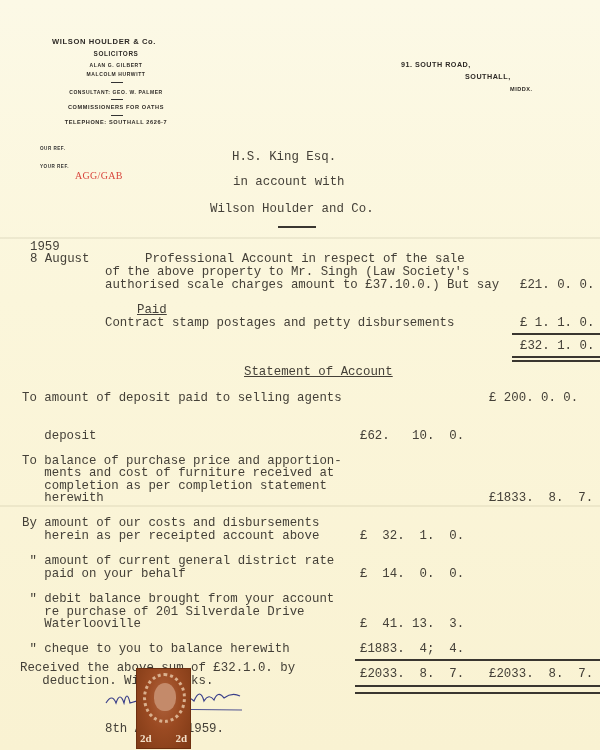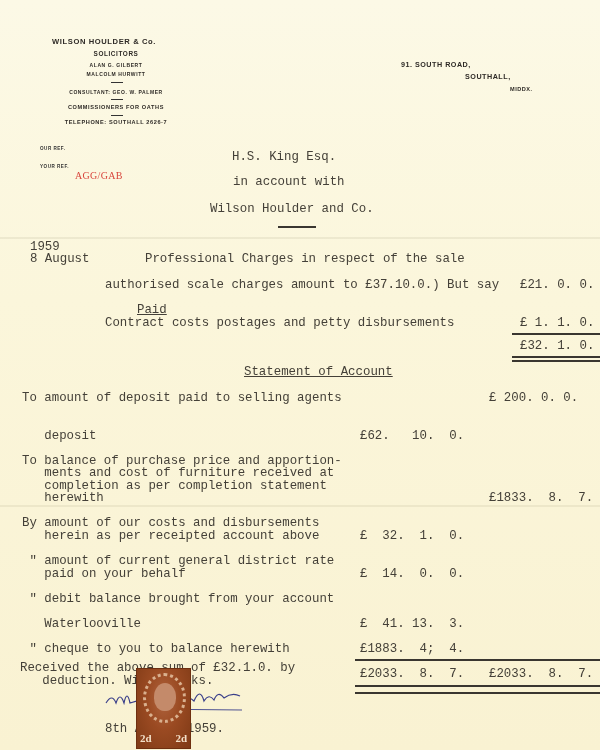--- a/index.html
+++ b/index.html
@@ -80,26 +80,27 @@
   <div class="abs ourref-val">AGG/GAB</div>
   <div class="abs ref-lbl yourref-lbl">YOUR REF.</div>
 
   <div class="abs tw" style="left:232px;top:151px">H.S. King Esq.</div>
   <div class="abs tw" style="left:233px;top:176px">in account with</div>
   <div class="abs tw" style="left:210px;top:203px">Wilson Houlder and Co.</div>
   <div class="hr" style="left:278px;top:226px;width:38px"></div>
 
   <div class="abs tw" style="left:30px;top:241px">1959</div>
   <div class="abs tw" style="left:30px;top:253px">8 August</div>
-  <div class="abs tw" style="left:145px;top:253px">Professional Charges in respect of the sale</div>
+  <div class="abs tw" style="left:145px;top:253px">Professional Account in respect of the sale</div>
+  <div class="abs tw" style="left:105px;top:266px">of the above property to Mr. Singh (Law Society's</div>
   <div class="abs tw" style="left:105px;top:279px">authorised scale charges amount to £37.10.0.) But say</div>
   <div class="abs tw" style="left:520px;top:279px">£21.  0. 0.</div>
 
   <div class="abs tw ul" style="left:105px;top:304px">Paid</div>
-  <div class="abs tw" style="left:105px;top:317px">Contract costs postages and petty disbursements</div>
+  <div class="abs tw" style="left:105px;top:317px">Contract stamp postages and petty disbursements</div>
   <div class="abs tw" style="left:520px;top:317px">£ 1.  1. 0.</div>
   <div class="hr" style="left:512px;top:333px;width:88px"></div>
   <div class="abs tw" style="left:520px;top:340px">£32.  1. 0.</div>
   <div class="hr" style="left:512px;top:356px;width:88px"></div>
   <div class="hr" style="left:512px;top:360px;width:88px"></div>
 
   <div class="abs tw ul" style="left:212px;top:366px">Statement of Account</div>
 
   <div class="abs tw" style="left:22px;top:392px">To amount of deposit paid to selling agents</div>
   <div class="abs tw" style="left:489px;top:392px">£ 200.  0.  0.</div>
@@ -115,20 +116,21 @@
 
   <div class="abs tw" style="left:22px;top:530px;white-space:pre">   herein as per receipted account above</div>
   <div class="abs tw" style="left:22px;top:517px">By amount of our costs and disbursements</div>
   <div class="abs tw" style="left:360px;top:530px;white-space:pre">£  32.  1.  0.</div>
 
   <div class="abs tw" style="left:22px;top:555px;white-space:pre"> " amount of current general district rate</div>
   <div class="abs tw" style="left:22px;top:568px;white-space:pre">   paid on your behalf</div>
   <div class="abs tw" style="left:360px;top:568px;white-space:pre">£  14.  0.  0.</div>
 
   <div class="abs tw" style="left:22px;top:593px;white-space:pre"> " debit balance brought from your account</div>
+  <div class="abs tw" style="left:22px;top:606px;white-space:pre">   re purchase of 201 Silverdale Drive</div>
   <div class="abs tw" style="left:22px;top:618px;white-space:pre">   Waterlooville</div>
   <div class="abs tw" style="left:360px;top:618px;white-space:pre">£  41. 13.  3.</div>
 
   <div class="abs tw" style="left:22px;top:643px;white-space:pre"> " cheque to you to balance herewith</div>
   <div class="abs tw" style="left:360px;top:643px;white-space:pre">£1883.  4;  4.</div>
 
   <div class="hr" style="left:355px;top:659px;width:245px"></div>
   <div class="abs tw" style="left:360px;top:668px;white-space:pre">£2033.  8.  7.</div>
   <div class="abs tw" style="left:489px;top:668px;white-space:pre">£2033.  8.  7.</div>
   <div class="hr" style="left:355px;top:685px;width:245px"></div>

